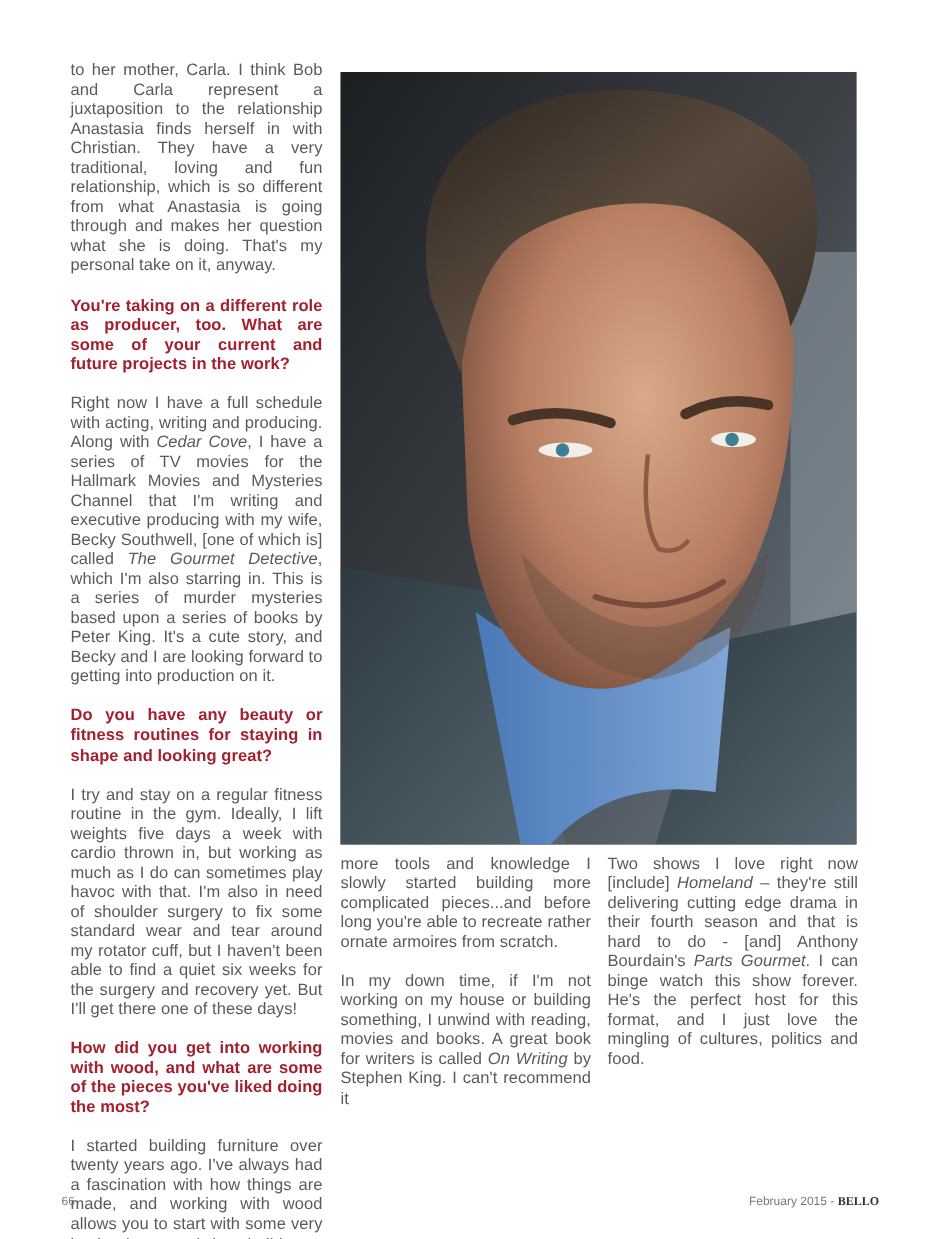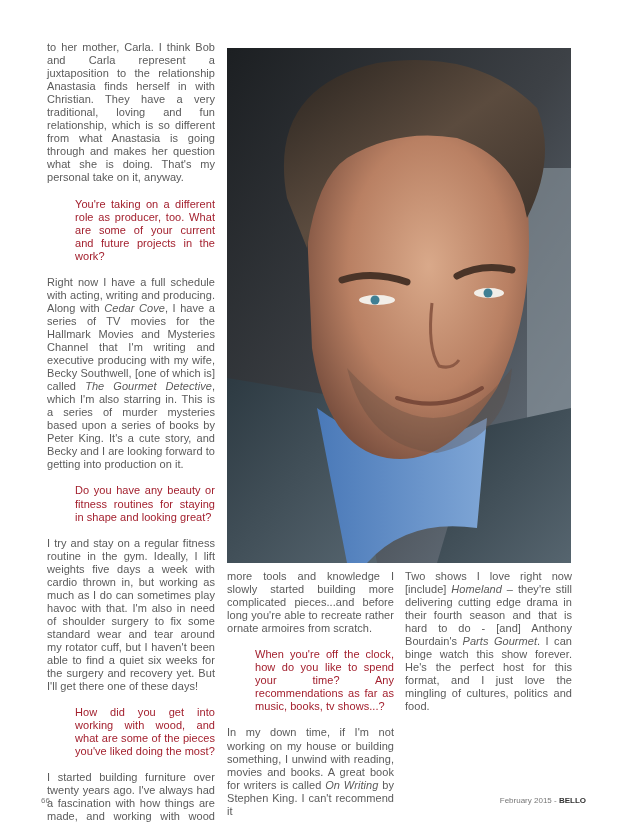--- a/index.html
+++ b/index.html
@@ -5,34 +5,34 @@
     html, body { margin: 0; padding: 0; }
     body {
       width: 620px; height: 826px; background: #ffffff; position: relative; overflow: hidden;
       font-family: "Liberation Sans", "DejaVu Sans", sans-serif;
     }
     .col {
       position: absolute; color: #5a5a5a; font-size: 11px; line-height: 13.05px;
       text-align: justify; letter-spacing: 0.05px;
     }
     .col p { margin: 0 0 13px 0; }
-    .col p.q { color: #a3202e; font-weight: normal; margin-left: 28px; }
+    .col p.q { color: #a3202e; font-weight: bold; }
     .col i { font-style: italic; }
     #col1 { left: 47px; top: 41px; width: 168px; }
     #col2 { left: 227px; top: 570px; width: 167px; }
     #col3 { left: 405px; top: 570px; width: 167px; }
     #photo {
       position: absolute; left: 227px; top: 48px; width: 344px; height: 515px; overflow: hidden;
       background: #2a2d30;
     }
     #photo svg { display: block; }
     .footer { position: absolute; top: 796px; font-size: 8px; color: #777; }
     #page-num { left: 41px; }
     #issue { right: 34px; }
-    #issue b { color: #333; }
+    #issue b { color: #333; font-family: Liberation Serif, serif; }
   </style>
 </head>
 <body>
 
 <div id="col1" class="col">
   <p>to her mother, Carla.  I think Bob and Carla represent a juxtaposition to the relationship Anastasia finds herself in with Christian.  They have a very traditional, loving and fun relationship, which is so different from what Anastasia is going through and makes her question what she is doing.  That's my personal take on it, anyway.</p>
   <p class="q">You're taking on a different role as producer, too.  What are some of your current and future projects in the work?</p>
   <p><span>Right now I have a full schedule with acting, writing and producing.  Along with </span><i>Cedar Cove</i><span>, I have a series of TV movies for the Hallmark Movies and Mysteries Channel that I'm writing and executive producing with my wife, Becky Southwell, [one of which is] called </span><i>The Gourmet Detective</i><span>, which I'm also starring in.  This is a series of murder mysteries based upon a series of books by Peter King.  It's a cute story, and Becky and I are looking forward to getting into production on it.</span></p>
   <p class="q">Do you have any beauty or fitness routines for staying in shape and looking great?</p>
   <p>I try and stay on a regular fitness routine in the gym.  Ideally, I lift weights five days a week with cardio thrown in, but working as much as I do can sometimes play havoc with that.  I'm also in need of shoulder surgery to fix some standard wear and tear around my rotator cuff, but I haven't been able to find a quiet six weeks for the surgery and recovery yet.  But I'll get there one of these days!</p>
@@ -81,21 +81,20 @@
     <ellipse cx="262" cy="245" rx="15" ry="5" fill="#f2eee8"></ellipse>
     <circle cx="261" cy="245" r="4.5" fill="#3f7f93"></circle>
     <path d="M205 255 Q200 300 212 318 Q225 322 232 312" stroke="#8d5a45" stroke-width="3" fill="none"></path>
     <path d="M170 350 Q215 365 255 340" stroke="#7a4a3a" stroke-width="4" fill="none" stroke-linecap="round"></path>
     <path d="M120 320 Q210 420 285 320 Q280 390 210 405 Q140 400 120 320 Z" fill="#5e4a3f" opacity="0.35"></path>
   </svg>
 </div>
 
 <div id="col2" class="col">
   <p>more tools and knowledge I slowly started building more complicated pieces...and before long you're able to recreate rather ornate armoires from scratch.</p>
-  <p class="q">When you're off the clock, how do you like to spend your time?  Any recommendations as far as music, books, tv shows...?</p>
   <p><span>In my down time, if I'm not working on my house or building something, I unwind with reading, movies and books.  A great book for writers is called </span><i>On Writing</i><span> by Stephen King.  I can't recommend it</span></p>
 </div>
 
 <div id="col3" class="col">
   <p><span>Two shows I love right now [include] </span><i>Homeland</i><span> – they're still delivering cutting edge drama in their fourth season and that is hard to do - [and] Anthony Bourdain's </span><i>Parts Gourmet</i><span>.  I can binge watch this show forever.  He's the perfect host for this format, and I just love the mingling of cultures, politics and food.</span></p>
 </div>
 
 <div id="page-num" class="footer">66</div>
 <div id="issue" class="footer"><span>February 2015 - </span><b>BELLO</b></div>
 

